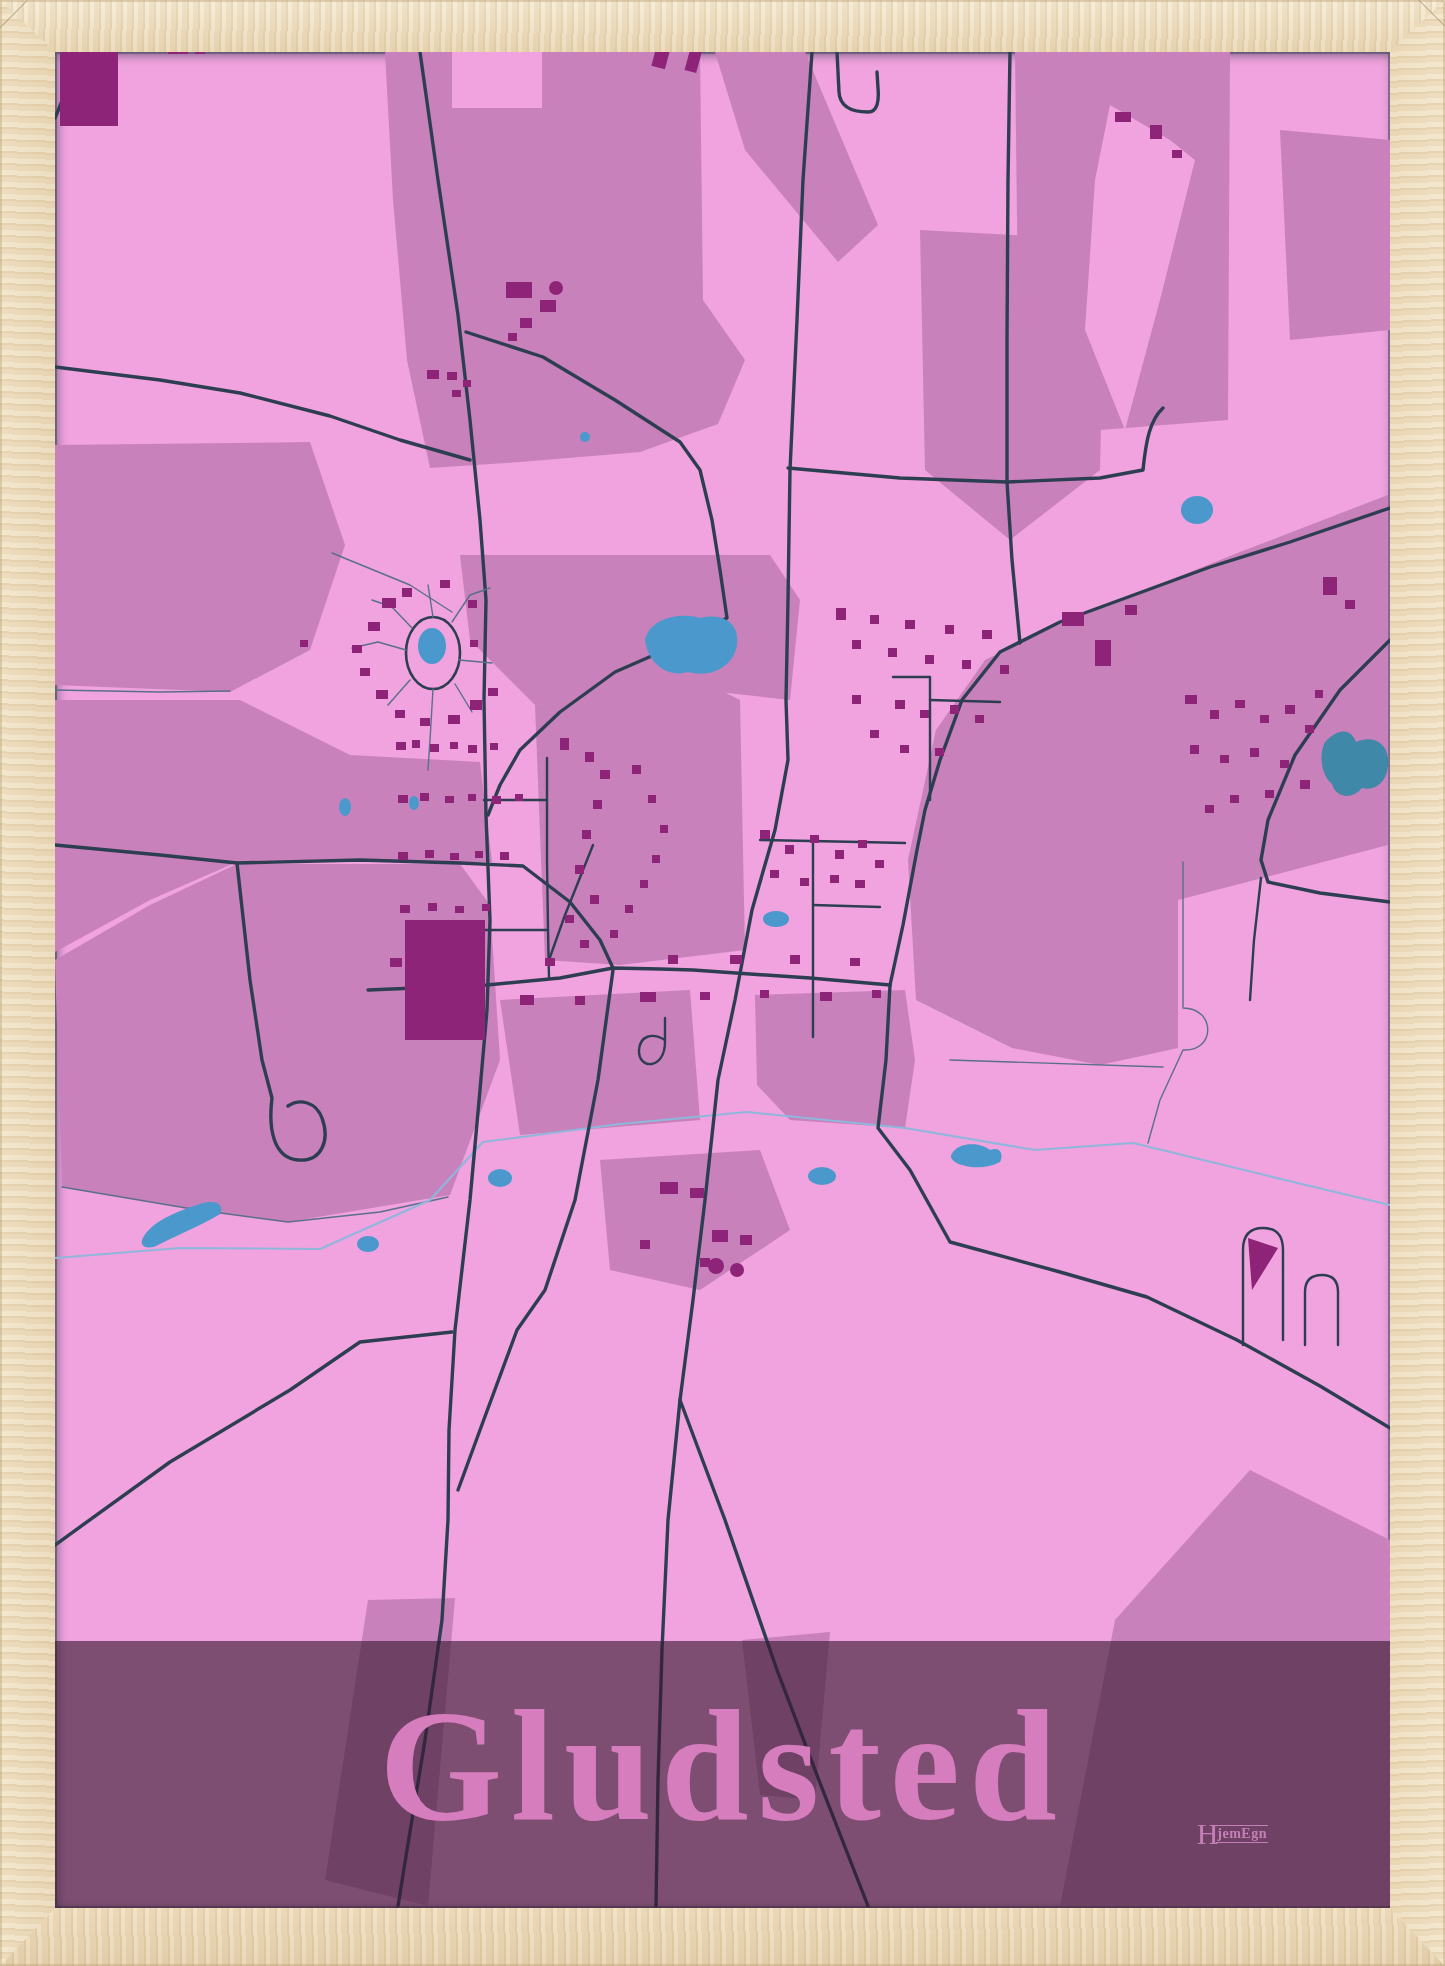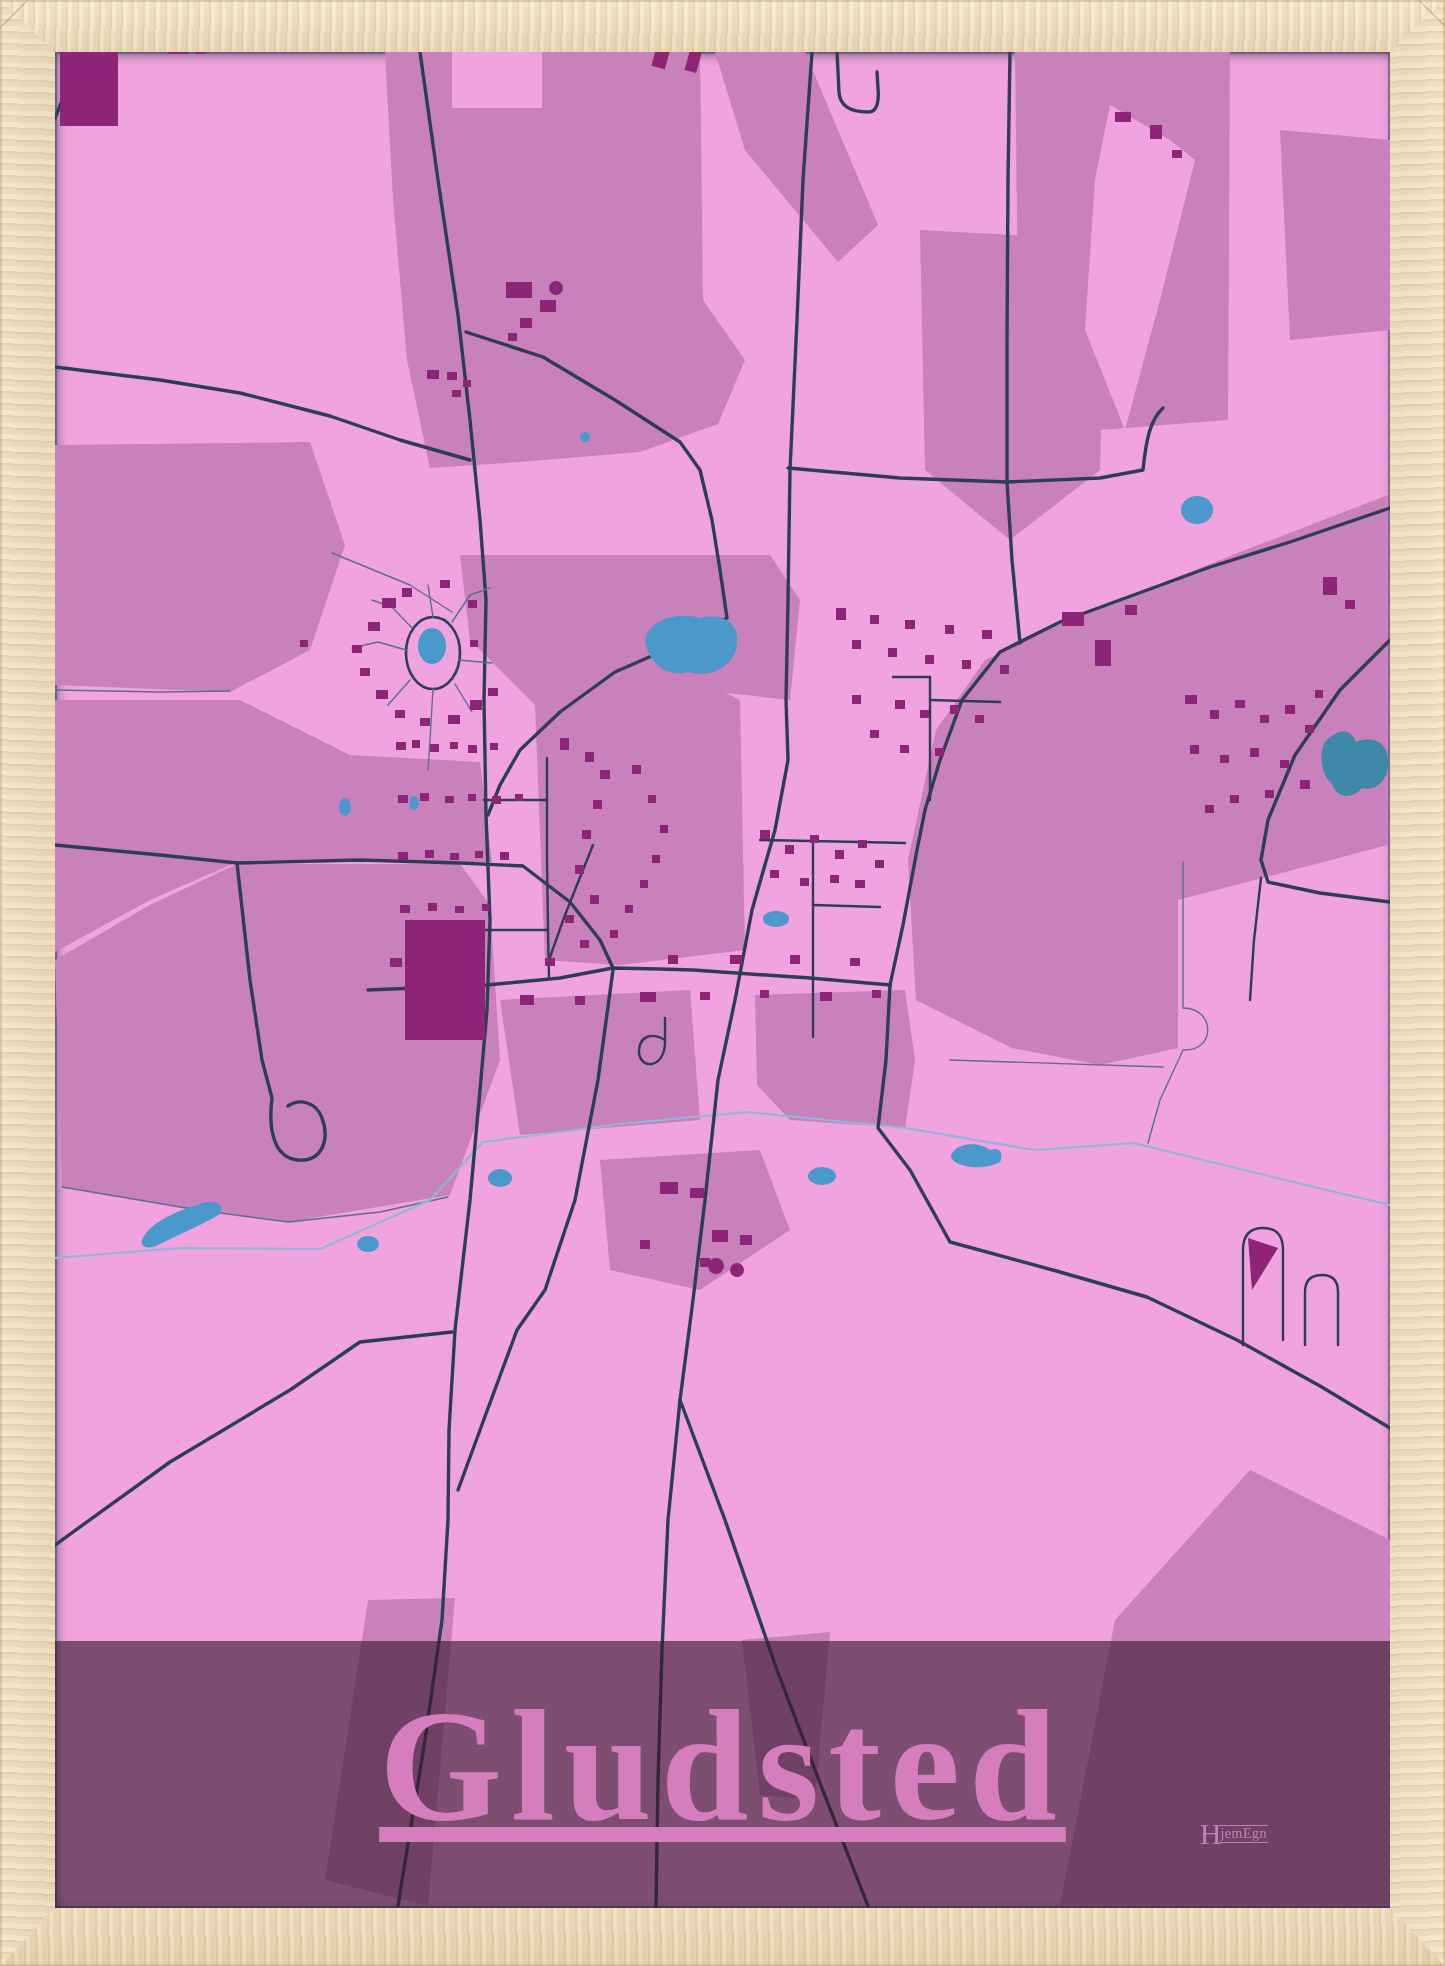--- a/index.html
+++ b/index.html
@@ -67,30 +67,29 @@
   .title-band{
     position:absolute;left:0;top:1589px;width:1335px;height:267px;
     background:var(--band-overlay);
     display:flex;align-items:center;justify-content:center;
   }
   .poster-title{
     margin:0;padding:0 0 18px 0;
     font-family:"Liberation Serif", serif;font-weight:700;
     font-size:158px;line-height:1;letter-spacing:9px;
     color:var(--title-text);
-    text-decoration:underline;
   }
   .brand{
     position:absolute;right:122px;bottom:62px;
     display:flex;align-items:center;color:var(--logo-text);
     opacity:.9;
   }
   .brand-h{font-family:"Liberation Serif", serif;font-weight:400;font-size:30px;line-height:.8;}
   .brand-rest{
-    font-family:"Liberation Serif", serif;font-weight:400;font-size:14px;letter-spacing:.5px;
+    font-family:"Liberation Serif", serif;font-weight:700;font-size:14px;letter-spacing:.5px;
     border-top:1px solid var(--logo-text);border-bottom:1px solid var(--logo-text);
     padding:0 1px;margin-left:-2px;
   }
 </style>
 </head>
 <body>
 
 <div class="scene">
 
   <div class="poster">

